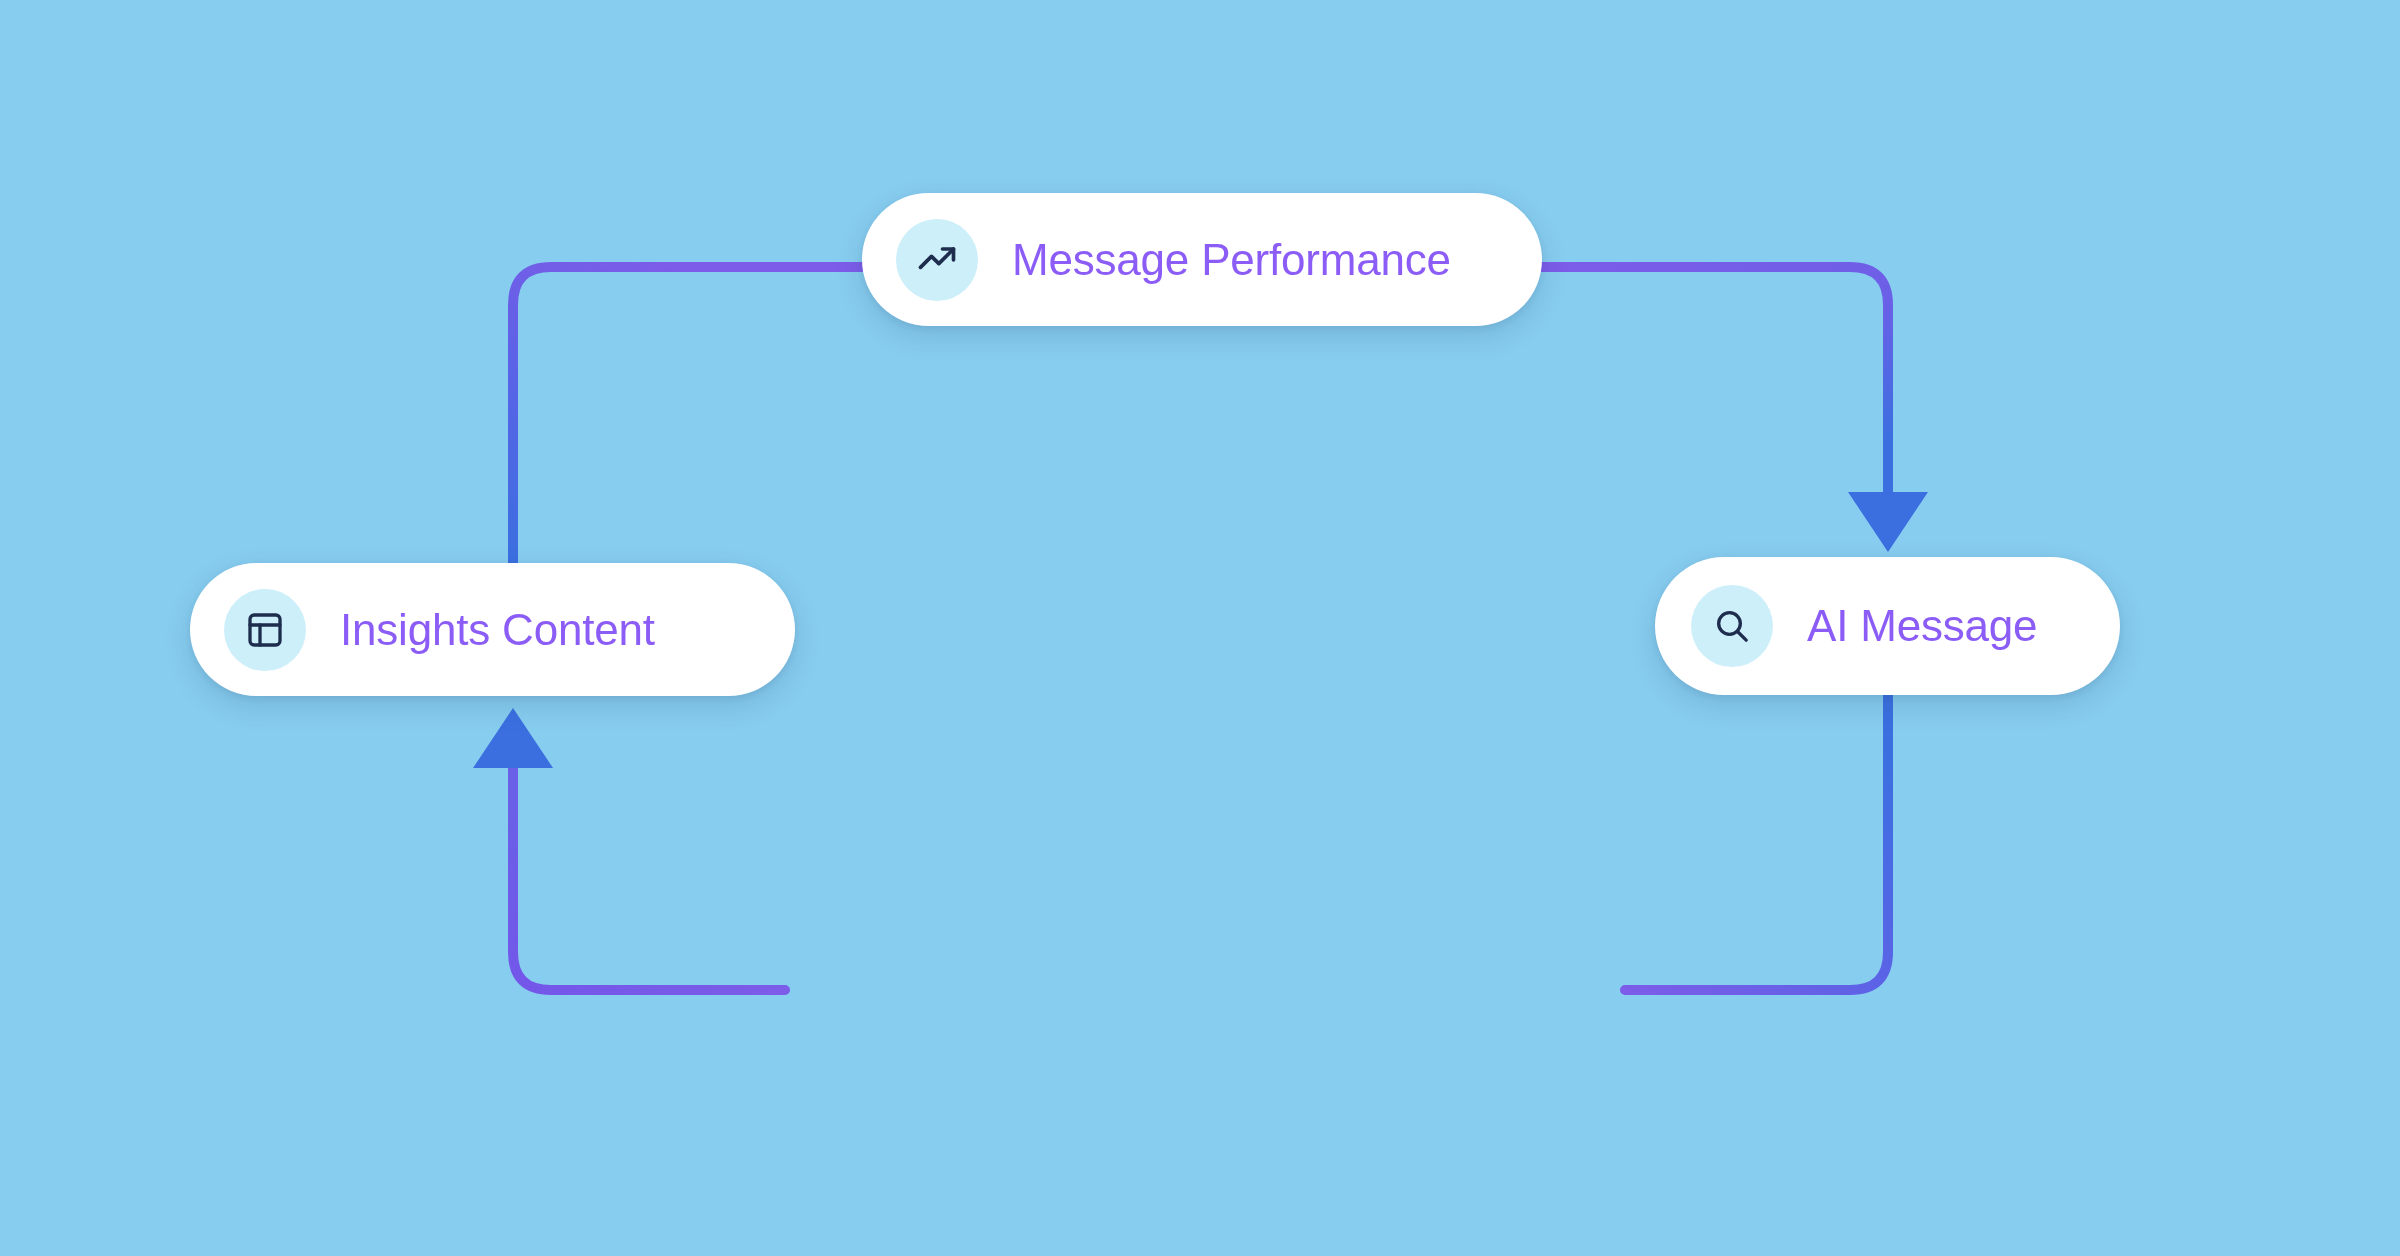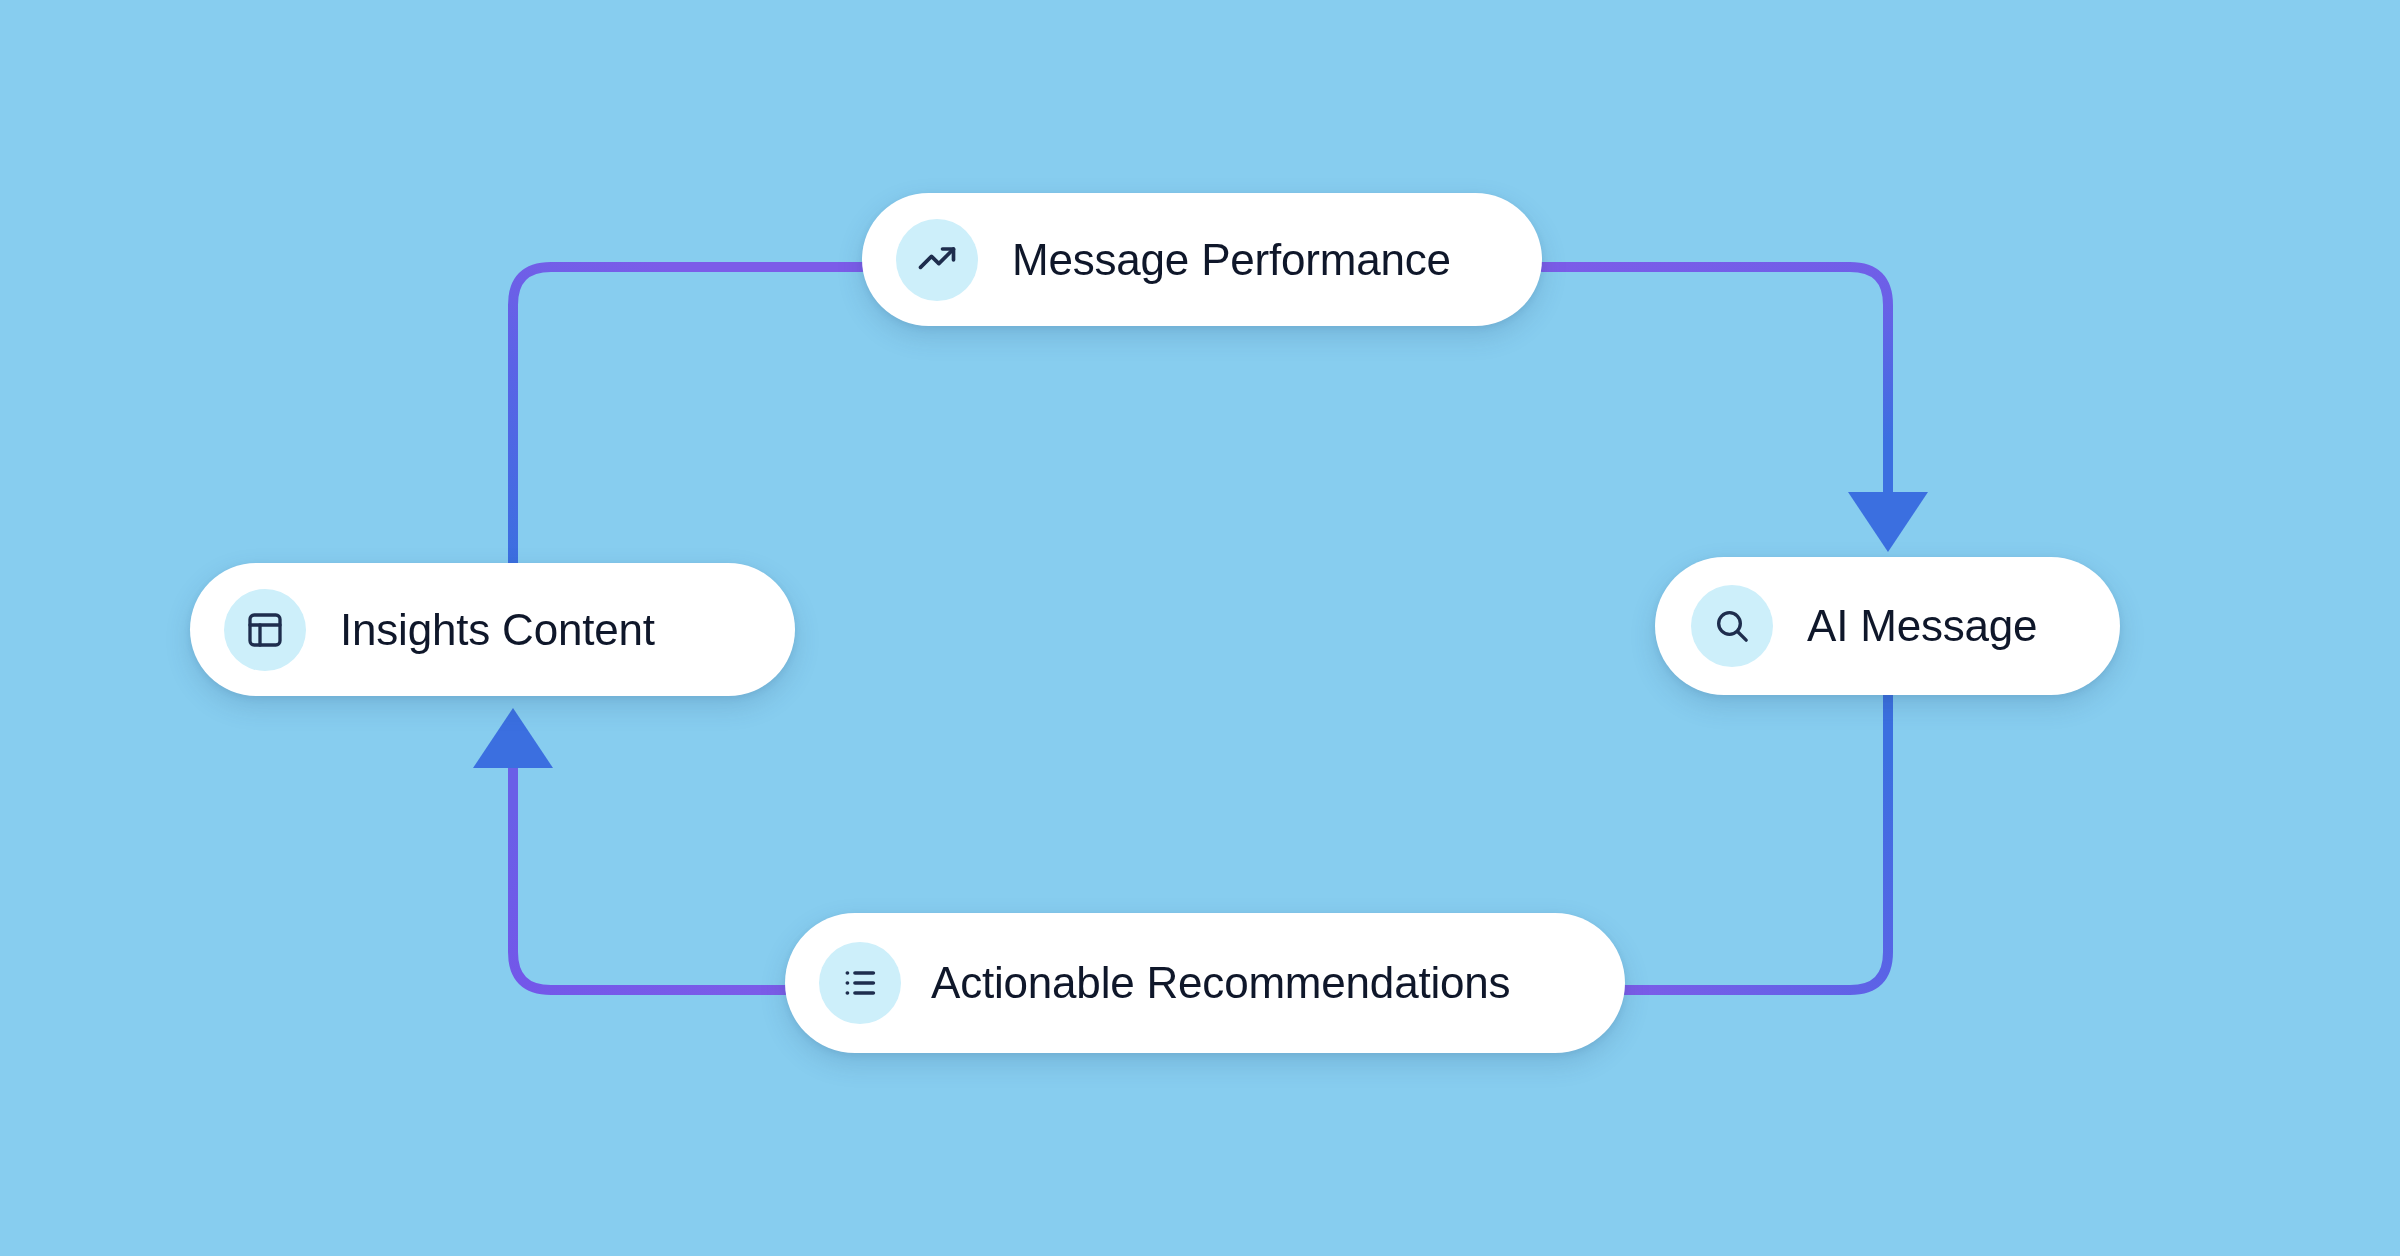--- a/index.html
+++ b/index.html
@@ -40,21 +40,21 @@
   }
   .node-icon-wrap {
     flex: 0 0 auto;
     border-radius: 50%;
     background: #cdeffa;
     display: flex;
     align-items: center;
     justify-content: center;
   }
   .node-label {
-    color: #0f172a;
+    color: #8b5cf6;
     white-space: nowrap;
     letter-spacing: -0.2px;
   }
 
   
   #node-message-performance {
     left: 862px;
     top: 193px;
     width: 680px;
     height: 133px;
@@ -181,33 +181,20 @@
   <div class="node" id="node-ai-insights">
     <span class="node-icon-wrap">
       <svg class="icon-svg" width="40" height="40" viewBox="0 0 24 24" fill="none" stroke="#1e2d4d" stroke-width="2" stroke-linecap="round" stroke-linejoin="round">
         <circle cx="10.5" cy="10.5" r="6.5"></circle>
         <line x1="15.3" y1="15.3" x2="20.5" y2="20.5"></line>
       </svg>
     </span>
     <span class="node-label">AI Message</span>
   </div>
 
-  <div class="node" id="node-actionable-recommendations">
-    <span class="node-icon-wrap">
-      <svg class="icon-svg" width="40" height="40" viewBox="0 0 24 24" fill="none" stroke="#1e2d4d" stroke-width="2.2" stroke-linecap="round" stroke-linejoin="round">
-        <line x1="9" y1="6" x2="20" y2="6"></line>
-        <line x1="9" y1="12" x2="20" y2="12"></line>
-        <line x1="9" y1="18" x2="20" y2="18"></line>
-        <line x1="4.4" y1="6" x2="4.5" y2="6"></line>
-        <line x1="4.4" y1="12" x2="4.5" y2="12"></line>
-        <line x1="4.4" y1="18" x2="4.5" y2="18"></line>
-      </svg>
-    </span>
-    <span class="node-label">Actionable Recommendations</span>
-  </div>
 
   <div class="node" id="node-optimized-content">
     <span class="node-icon-wrap">
       <svg class="icon-svg" width="40" height="40" viewBox="0 0 24 24" fill="none" stroke="#1e2d4d" stroke-width="2" stroke-linecap="round" stroke-linejoin="round">
         <rect x="3" y="3" width="18" height="18" rx="2.5"></rect>
         <line x1="3" y1="9" x2="21" y2="9"></line>
         <line x1="9" y1="9" x2="9" y2="21"></line>
       </svg>
     </span>
     <span class="node-label">Insights Content</span>

